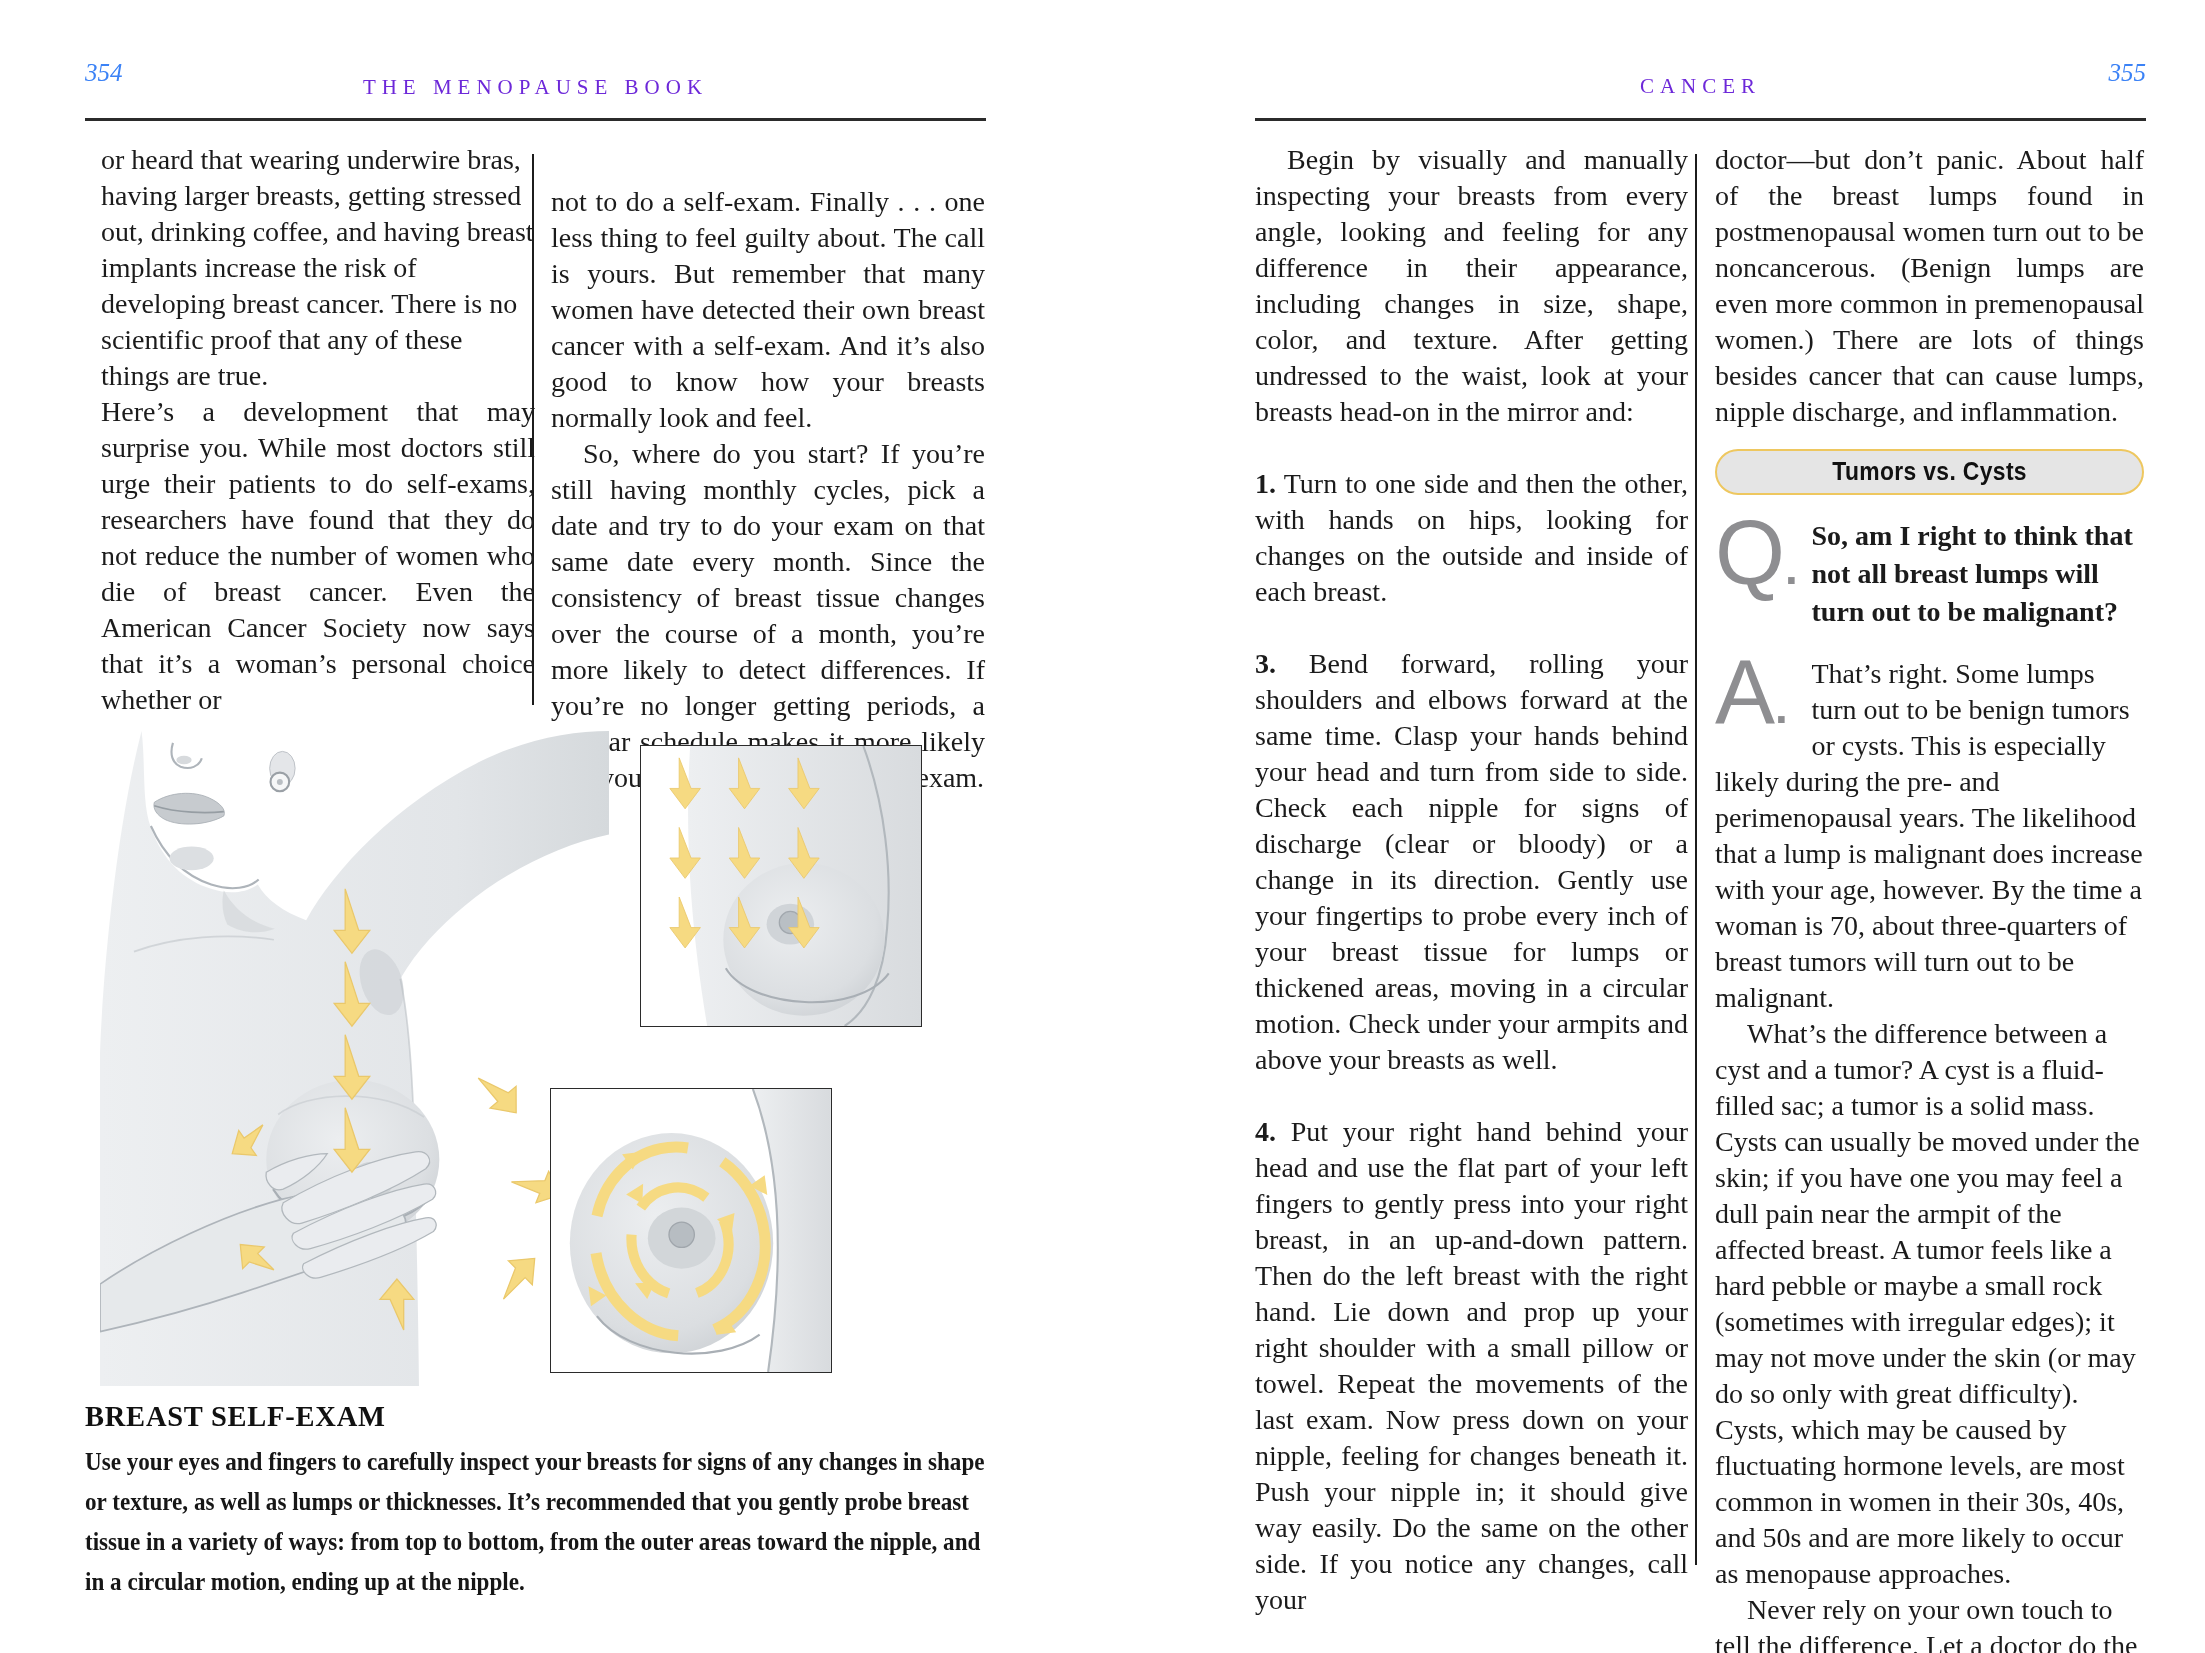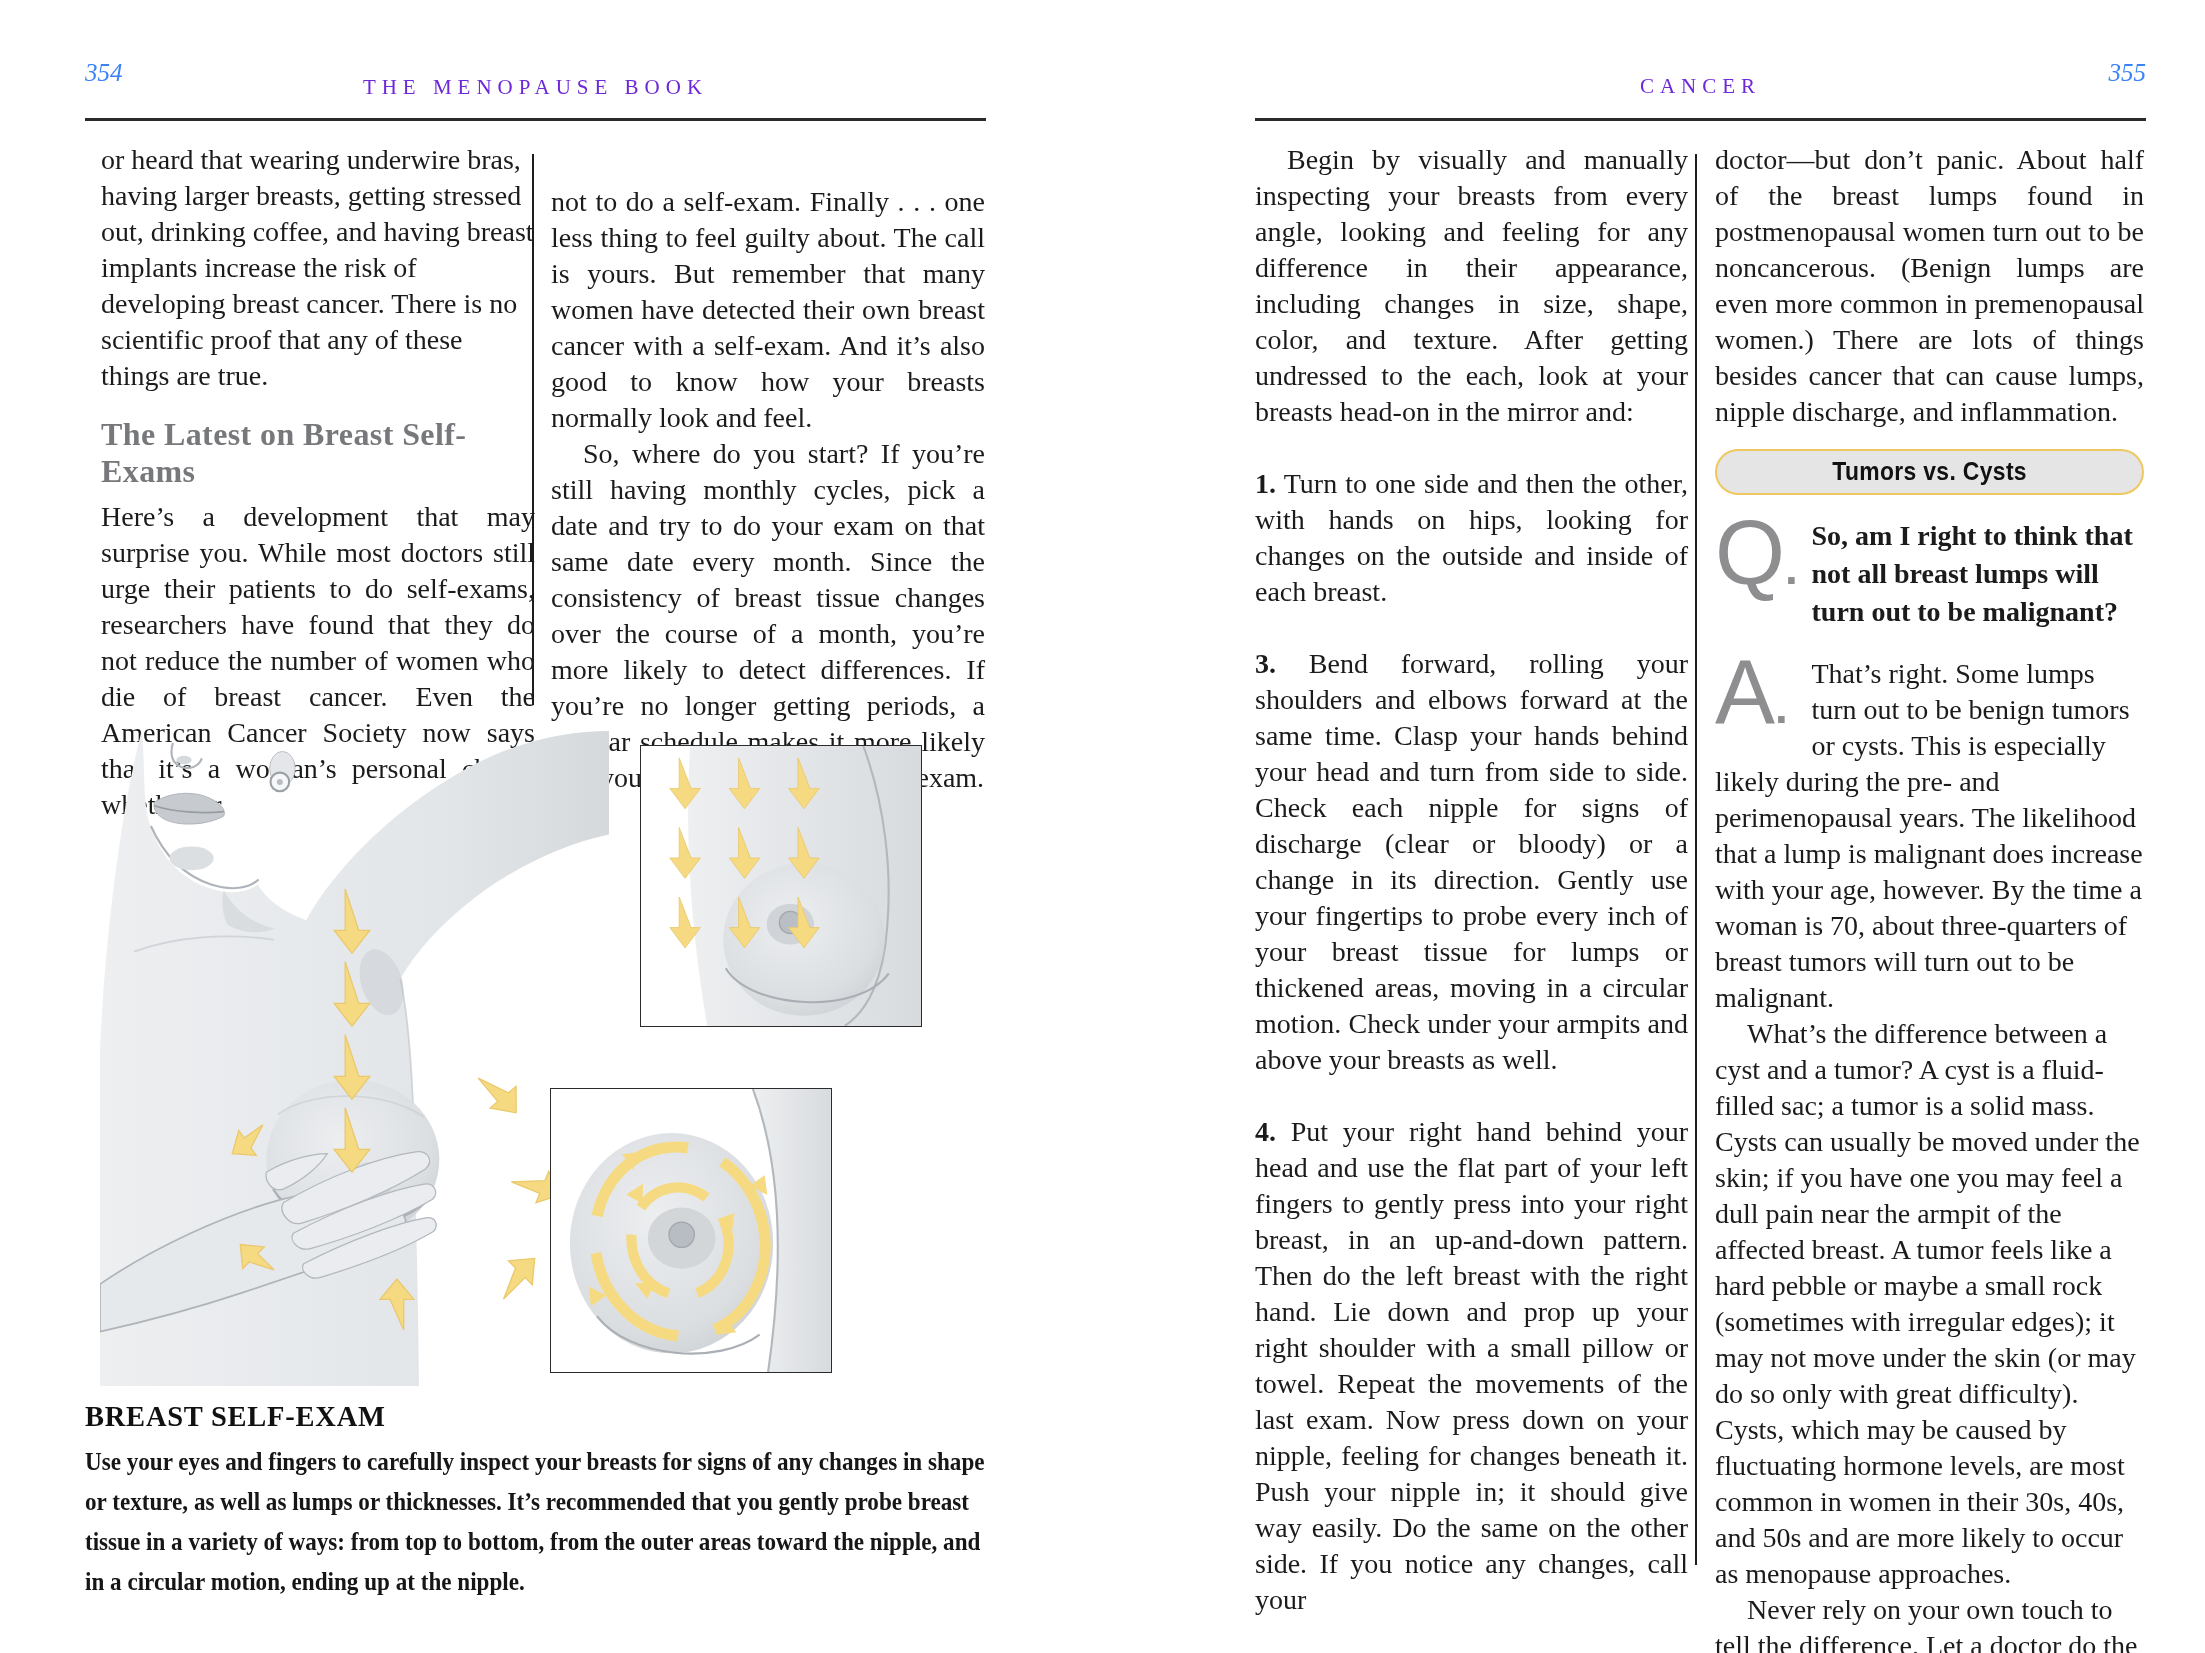--- a/index.html
+++ b/index.html
@@ -45,21 +45,20 @@
 </style>
 </head>
 <body>
 
 <div class="abs pagenum" style="left:85px;top:59px;">354</div>
 <div class="abs runhead" style="left:85px;top:75px;width:901px;">THE MENOPAUSE BOOK</div>
 <div class="abs headrule" style="left:85px;top:118px;width:901px;"></div>
 
 <div class="abs col" style="left:101px;top:142px;width:434px;">
   <p class="body-txt ragged">or heard that wearing underwire bras, having larger breasts, getting stressed out, drinking coffee, and having breast implants increase the risk of developing breast cancer. There is no scientific proof that any of these things are true.</p>
-  <div class="sect-head">The Latest on Breast Self-Exams</div>
   <p class="body-txt just">Here’s a development that may surprise you. While most doctors still urge their patients to do self-exams, researchers have found that they do not reduce the number of women who die of breast cancer. Even the American Cancer Society now says that it’s a woman’s personal choice whether or</p>
 </div>
 
 <div class="abs vrule" style="left:532px;top:154px;height:551px;"></div>
 
 <div class="abs col" style="left:551px;top:142px;width:434px;margin-top:42px;">
   <p class="body-txt just">not to do a self-exam. Finally . . . one less thing to feel guilty about. The call is yours. But remember that many women have detected their own breast cancer with a self-exam. And it’s also good to know how your breasts normally look and feel.</p>
   <p class="body-txt just indent">So, where do you start? If you’re still having monthly cycles, pick a date and try to do your exam on that same date every month. Since the consistency of breast tissue changes over the course of a month, you’re more likely to detect differences. If you’re no longer getting periods, a regular schedule makes it more likely that you’ll remember to do your exam.</p>
 </div>
 
@@ -190,21 +189,21 @@
 </div>
 
 <div class="abs cap-title" style="left:85px;top:1399px;">BREAST SELF-EXAM</div>
 <div class="abs cap-body" style="left:85px;top:1442px;">Use your eyes and fingers to carefully inspect your breasts for signs of any changes in shape or texture, as well as lumps or thicknesses. It’s recommended that you gently probe breast tissue in a variety of ways: from top to bottom, from the outer areas toward the nipple, and in a circular motion, ending up at the nipple.</div>
 
 <div class="abs runhead" style="left:1255px;top:74px;width:891px;">CANCER</div>
 <div class="abs pagenum" style="left:1255px;top:59px;width:891px;text-align:right;">355</div>
 <div class="abs headrule" style="left:1255px;top:118px;width:891px;"></div>
 
 <div class="abs col" style="left:1255px;top:142px;width:433px;">
-  <p class="body-txt just indent">Begin by visually and manually inspecting your breasts from every angle, looking and feeling for any difference in their appearance, including changes in size, shape, color, and texture. After getting undressed to the each, look at your breasts head-on in the mirror and:</p>
+  <p class="body-txt just indent">Begin by visually and manually inspecting your breasts from every angle, looking and feeling for any difference in their appearance, including changes in size, shape, color, and texture. After getting undressed to the waist, look at your breasts head-on in the mirror and:</p>
   <div class="step body-txt just">
     <span class="step-num">1.</span>
     <span>Turn to one side and then the other, with hands on hips, looking for changes on the outside and inside of each breast.</span>
   </div>
   <div class="step body-txt just">
     <span class="step-num">3.</span>
     <span>Bend forward, rolling your shoulders and elbows forward at the same time. Clasp your hands behind your head and turn from side to side. Check each nipple for signs of discharge (clear or bloody) or a change in its direction. Gently use your fingertips to probe every inch of your breast tissue for lumps or thickened areas, moving in a circular motion. Check under your armpits and above your breasts as well.</span>
   </div>
   <div class="step body-txt just">
     <span class="step-num">4.</span>

